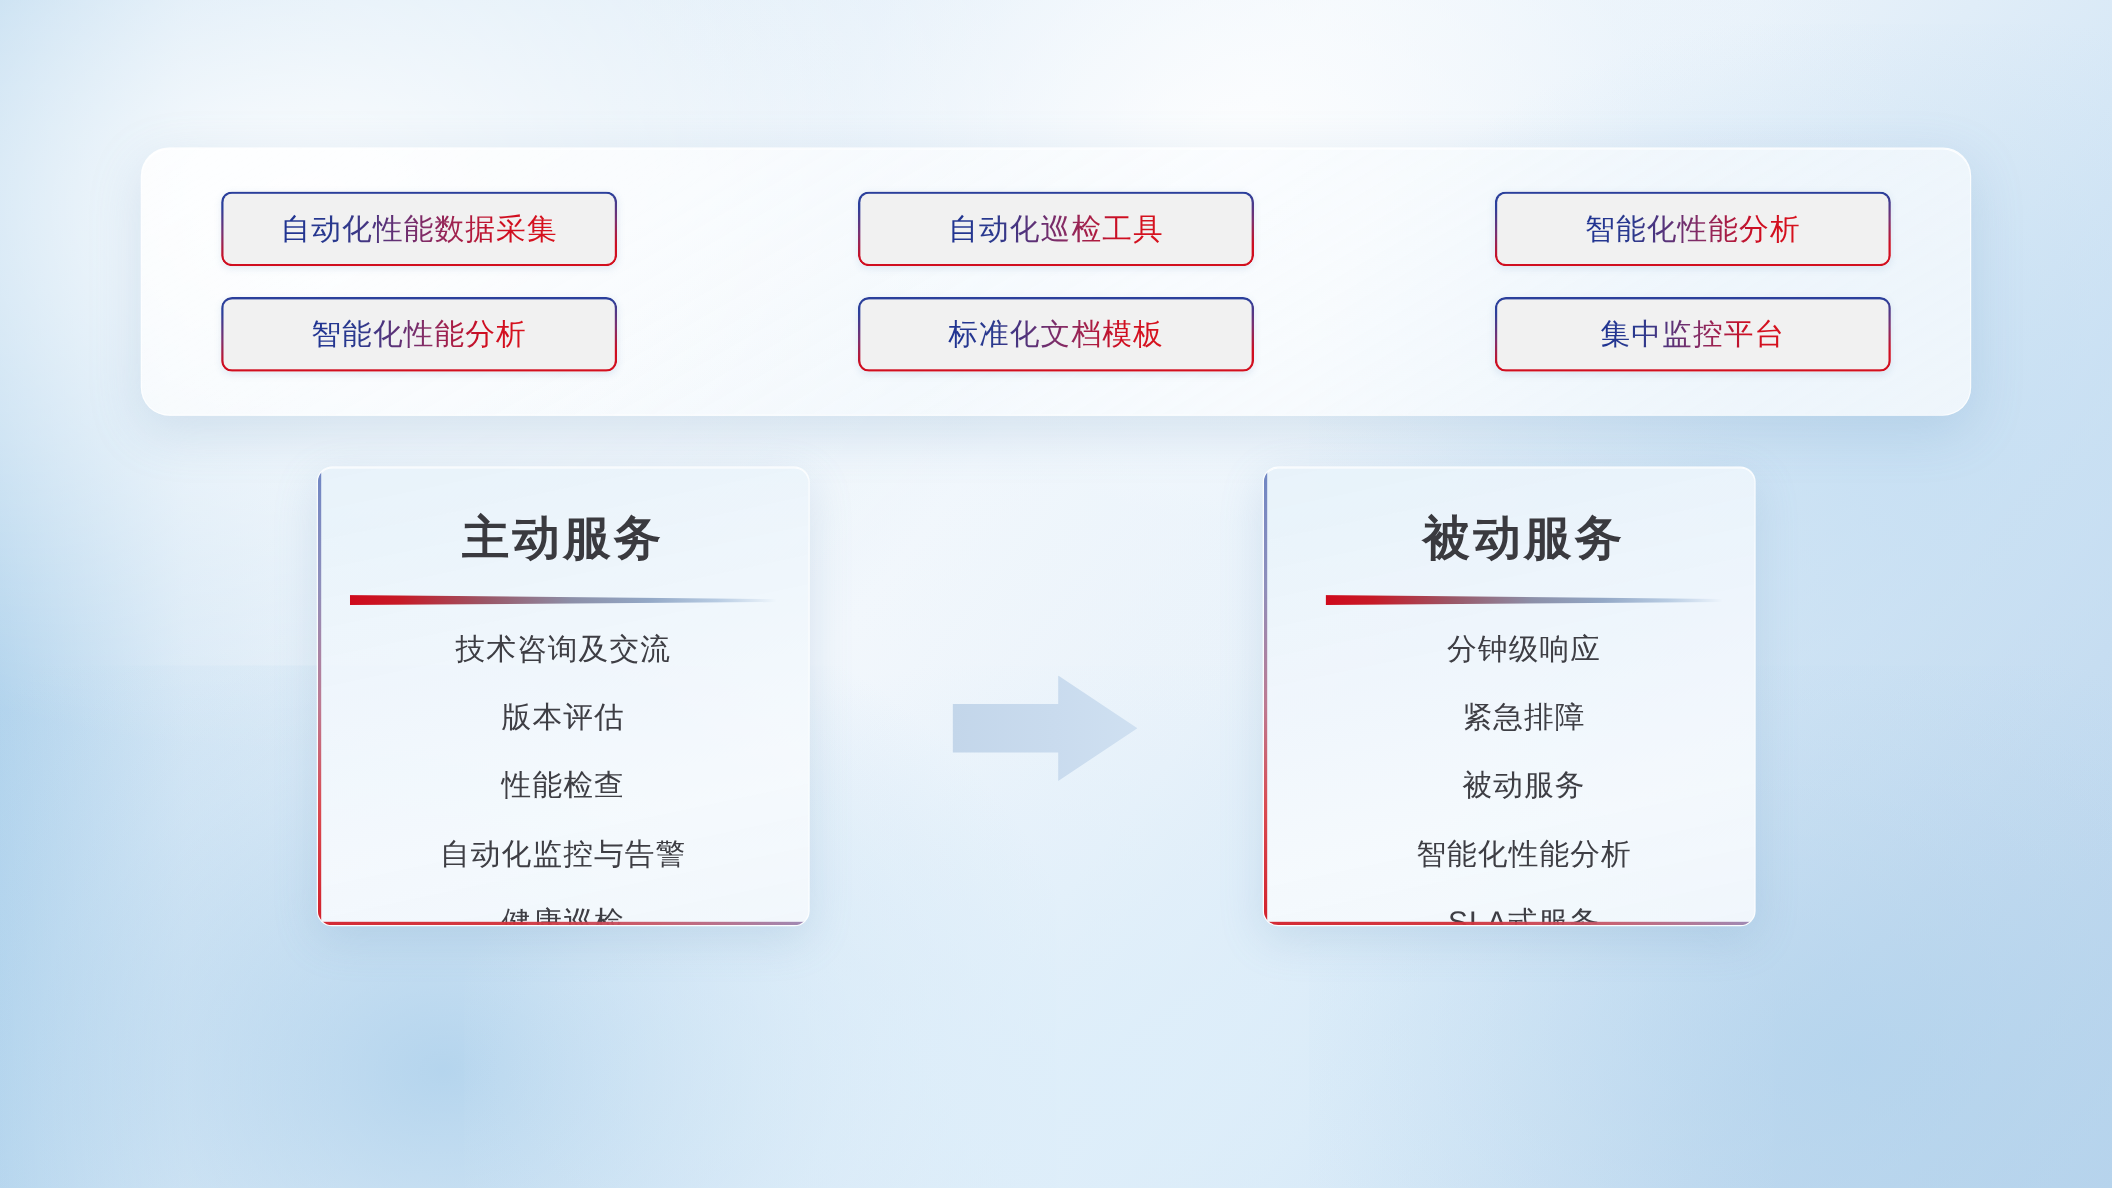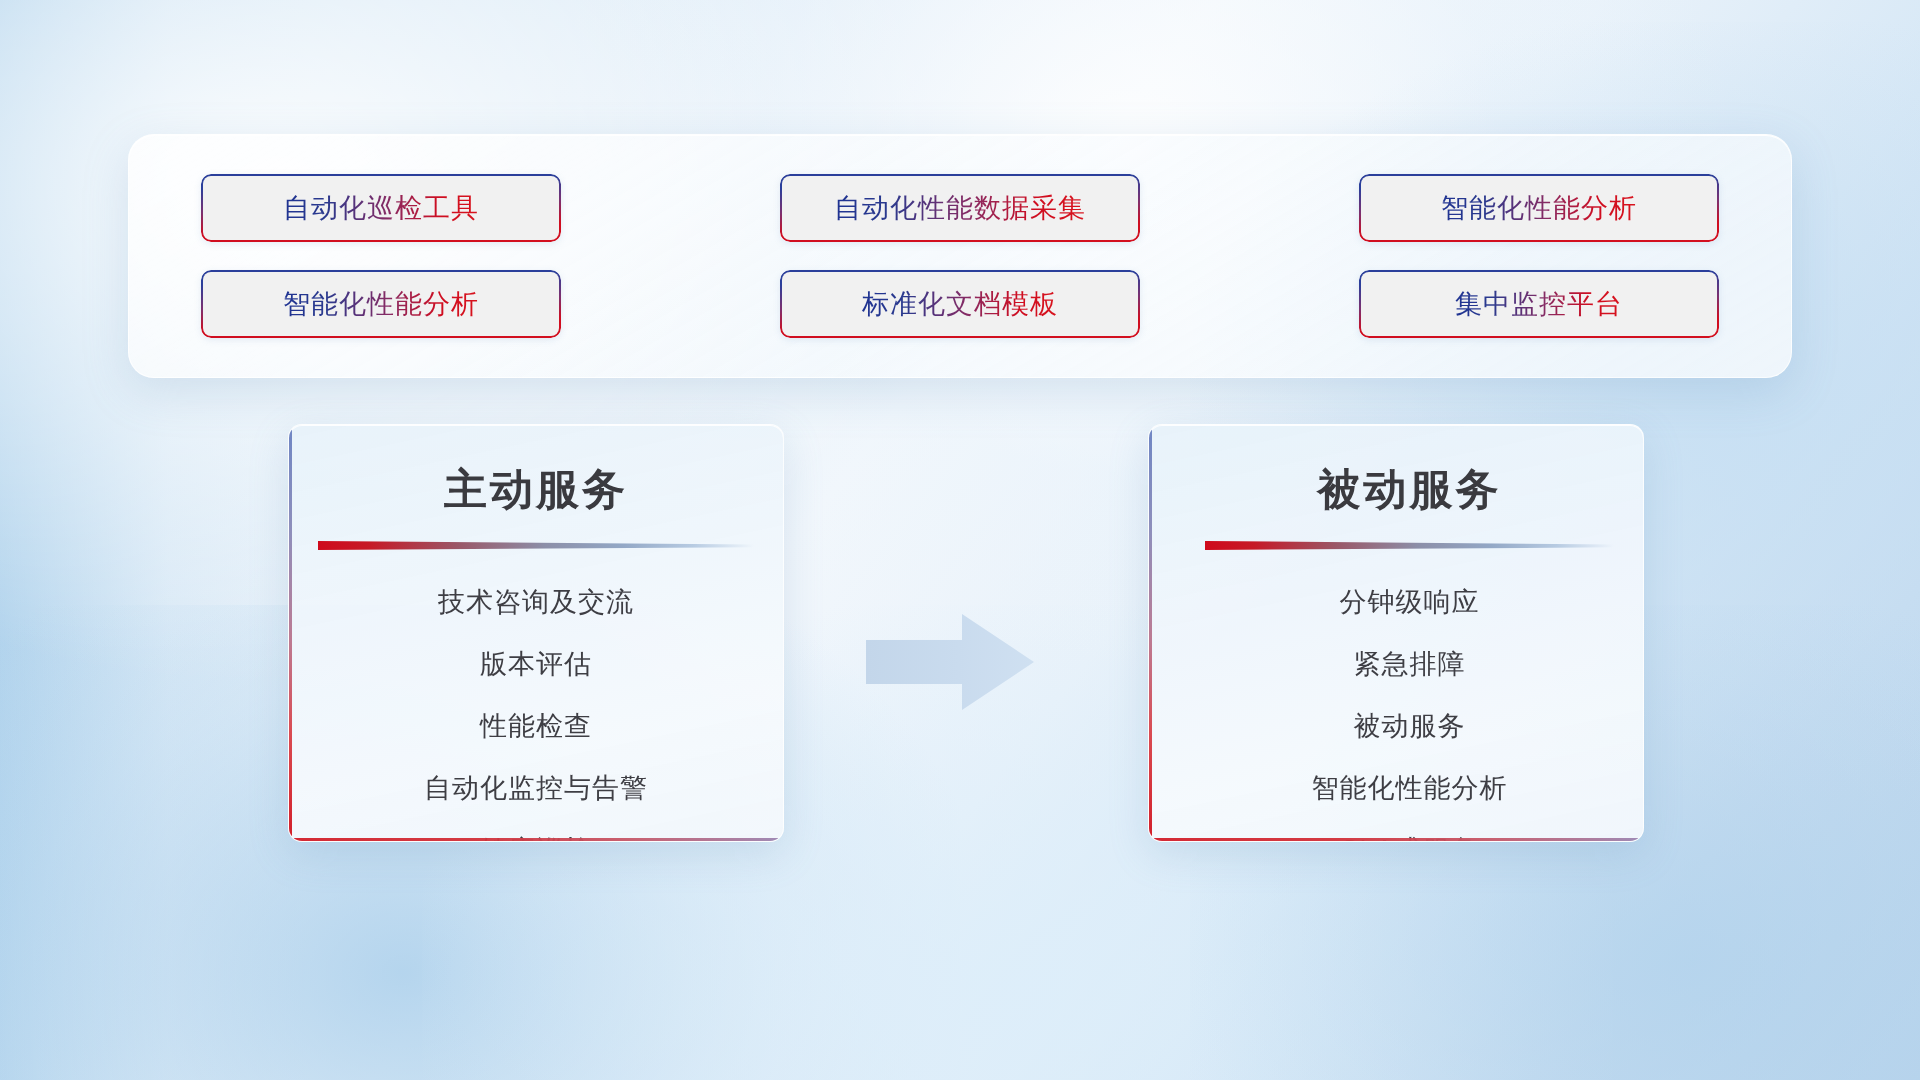--- a/index.html
+++ b/index.html
@@ -102,21 +102,21 @@
     position:relative; z-index:1;
     font-size:27px; font-weight:400; letter-spacing:1px;
     background: linear-gradient(90deg, #1f3392 0%, #2b3a8e 22%, #8a2a62 55%, #cf0d20 80%, #d8131d 100%);
     -webkit-background-clip:text; background-clip:text;
     -webkit-text-fill-color:transparent; color:transparent;
     white-space:nowrap;
   }
 
   
   .card {
-    position:absolute; top:424px; width:496px; height:418px;
+    position:absolute; top:424px; width:448px; height:418px;
     z-index:3;
     border-radius:14px;
     background: linear-gradient(168deg,
         rgba(231,242,250,.96) 0%,
         rgba(240,246,252,.93) 42%,
         rgba(246,250,253,.93) 72%,
         rgba(243,248,252,.95) 100%);
     border:1px solid rgba(255,255,255,.85);
     box-shadow: 0 12px 40px rgba(105,150,190,.20), inset 0 1px 0 rgba(255,255,255,.9);
     overflow:hidden;
@@ -156,21 +156,21 @@
         #c61a27 12%,
         #9a5767 32%,
         #8c8fa8 52%,
         #93a8c6 70%,
         #b7cbe2 86%,
         rgba(210,226,240,0) 100%);
     clip-path: polygon(0 0, 100% 40%, 100% 70%, 0 100%);
   }
 
   .card-list {
-    margin-top:34px;
+    margin-top:22px;
     display:flex; flex-direction:column; align-items:center;
     gap:26px;
   }
   .card-list-item {
     font-size:27px; color:#3e3e44; letter-spacing:1px;
     white-space:nowrap;
   }
 
   
   .arrow {
@@ -189,24 +189,24 @@
   <div class="bg-glow-c"></div>
   <div class="bg-glow-d"></div>
   <div class="bg-glow-e"></div>
   <div class="bg-glow-f"></div>
 </div>
 
 <div class="top-panel">
 
   <div class="pill-row">
     <div class="pill">
+      <span class="pill-label">自动化性能数据采集</span>
+    </div>
+    <div class="pill">
       <span class="pill-label">自动化巡检工具</span>
-    </div>
-    <div class="pill">
-      <span class="pill-label">自动化性能数据采集</span>
     </div>
     <div class="pill">
       <span class="pill-label">智能化性能分析</span>
     </div>
   </div>
 
   <div class="pill-row">
     <div class="pill">
       <span class="pill-label">智能化性能分析</span>
     </div>

